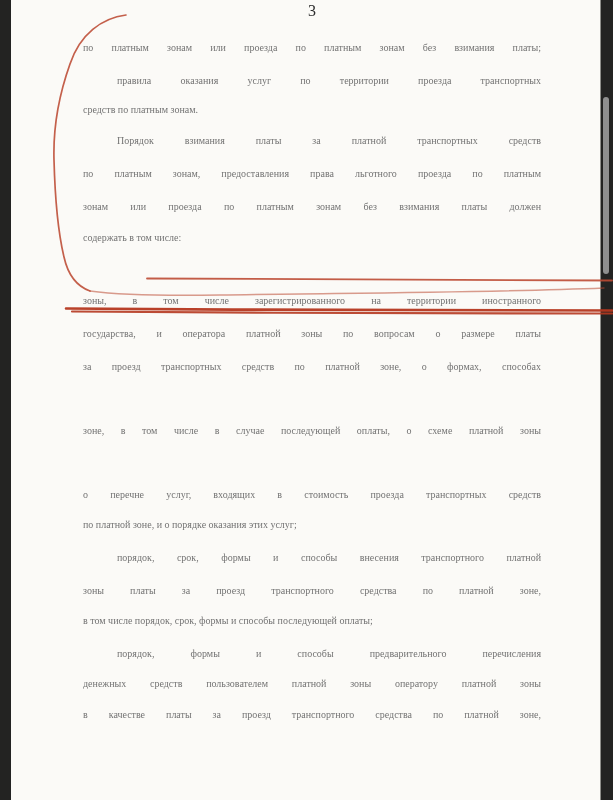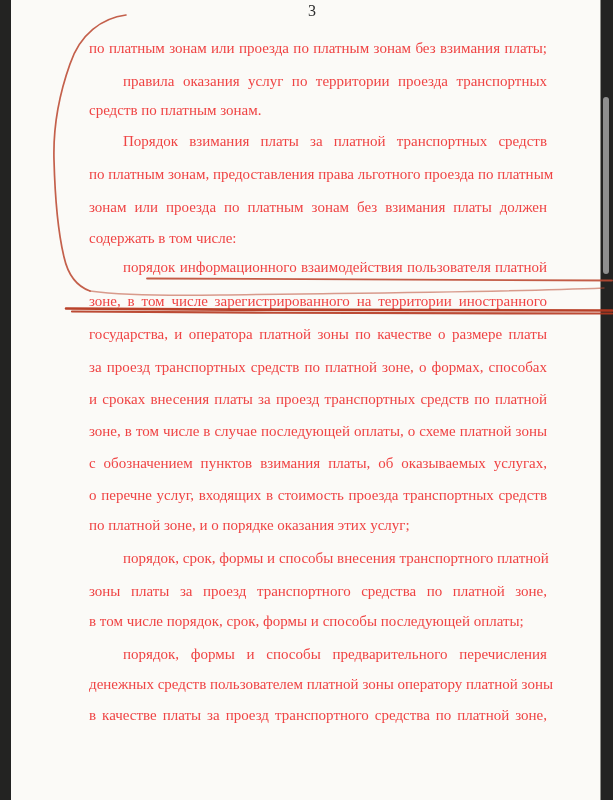--- a/index.html
+++ b/index.html
@@ -16,22 +16,22 @@
   .scroll-thumb{
     position:absolute;left:603px;top:97px;width:6px;height:177px;
     background:#8f8f8f;border-radius:3px;z-index:5;
   }
   
   .page-number{
     position:absolute;top:2px;left:83px;width:458px;
     text-align:center;font-size:16px;color:#2c2c2c;z-index:1;
   }
   .line{
-    position:absolute;left:89px;width:458px;height:20px;
-    font-size:15px;line-height:20px;color:#ef4444;
+    position:absolute;left:83px;width:458px;height:20px;
+    font-size:10px;line-height:20px;color:#737373;
     text-align:justify;text-align-last:justify;
     white-space:nowrap;z-index:1;
     -webkit-font-smoothing:antialiased;
   }
   .line.indent{text-indent:34px;}
   .line.short{text-align:center;text-align-last:left;}
   
   .pen-overlay{position:absolute;left:0;top:0;z-index:6;pointer-events:none;}
 </style>
 </head>
@@ -46,27 +46,24 @@
 
   <div class="page-number">3</div>
 
   <div class="line" style="top:38px">по платным зонам или проезда по платным зонам без взимания платы;</div>
   <div class="line indent" style="top:71px">правила оказания услуг по территории проезда транспортных</div>
   <div class="line short" style="top:100px">средств по платным зонам.</div>
   <div class="line indent" style="top:131px">Порядок взимания платы за платной транспортных средств</div>
   <div class="line" style="top:164px">по платным зонам, предоставления права льготного проезда по платным</div>
   <div class="line short" style="top:228px">содержать в том числе:</div>
   <div class="line" style="top:197px">зонам или проезда по платным зонам без взимания платы должен</div>
-  <div class="line indent" style="top:257px">порядок информационного взаимодействия пользователя платной</div>
-  <div class="line" style="top:291px">зоне, в том числе зарегистрированного на территории иностранного</div>
-  <div class="line" style="top:324px">государства, и оператора платной зоны по качестве о размере платы</div>
+  <div class="line" style="top:291px">зоны, в том числе зарегистрированного на территории иностранного</div>
+  <div class="line" style="top:324px">государства, и оператора платной зоны по вопросам о размере платы</div>
   <div class="line" style="top:357px">за проезд транспортных средств по платной зоне, о формах, способах</div>
-  <div class="line" style="top:389px">и сроках внесения платы за проезд транспортных средств по платной</div>
   <div class="line" style="top:421px">зоне, в том числе в случае последующей оплаты, о схеме платной зоны</div>
-  <div class="line" style="top:453px">с обозначением пунктов взимания платы, об оказываемых услугах,</div>
   <div class="line" style="top:485px">о перечне услуг, входящих в стоимость проезда транспортных средств</div>
   <div class="line short" style="top:515px">по платной зоне, и о порядке оказания этих услуг;</div>
   <div class="line indent" style="top:548px">порядок, срок, формы и способы внесения транспортного платной</div>
   <div class="line" style="top:581px">зоны платы за проезд транспортного средства по платной зоне,</div>
   <div class="line indent" style="top:644px">порядок, формы и способы предварительного перечисления</div>
   <div class="line short" style="top:611px">в том числе порядок, срок, формы и способы последующей оплаты;</div>
   <div class="line" style="top:674px">денежных средств пользователем платной зоны оператору платной зоны</div>
   <div class="line" style="top:705px">в качестве платы за проезд транспортного средства по платной зоне,</div>
 
   <svg class="pen-overlay" width="613" height="800" viewBox="0 0 613 800">

